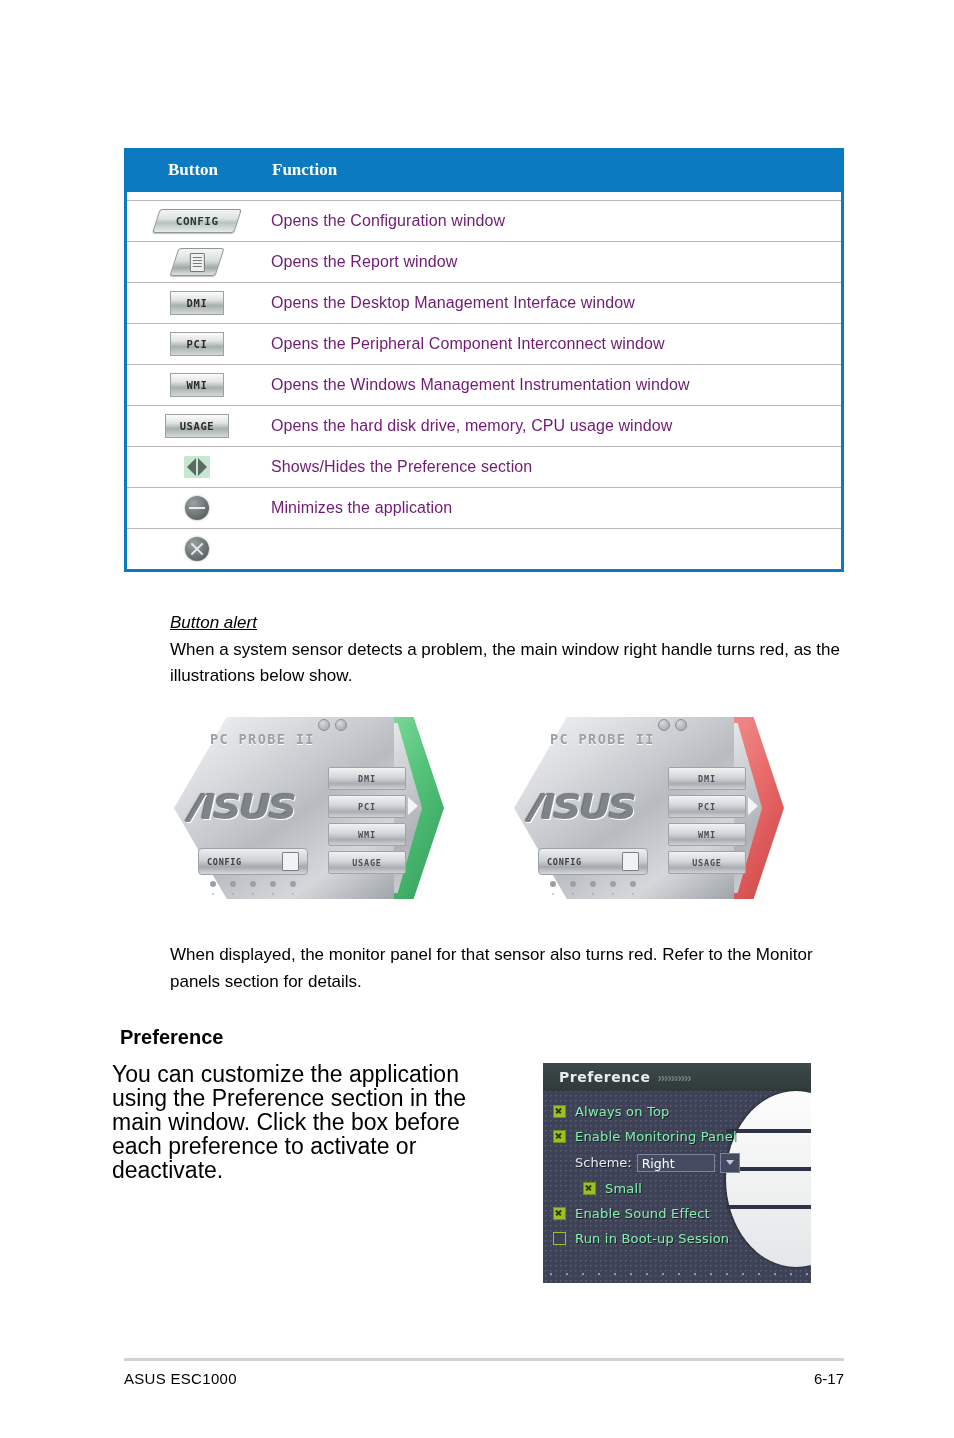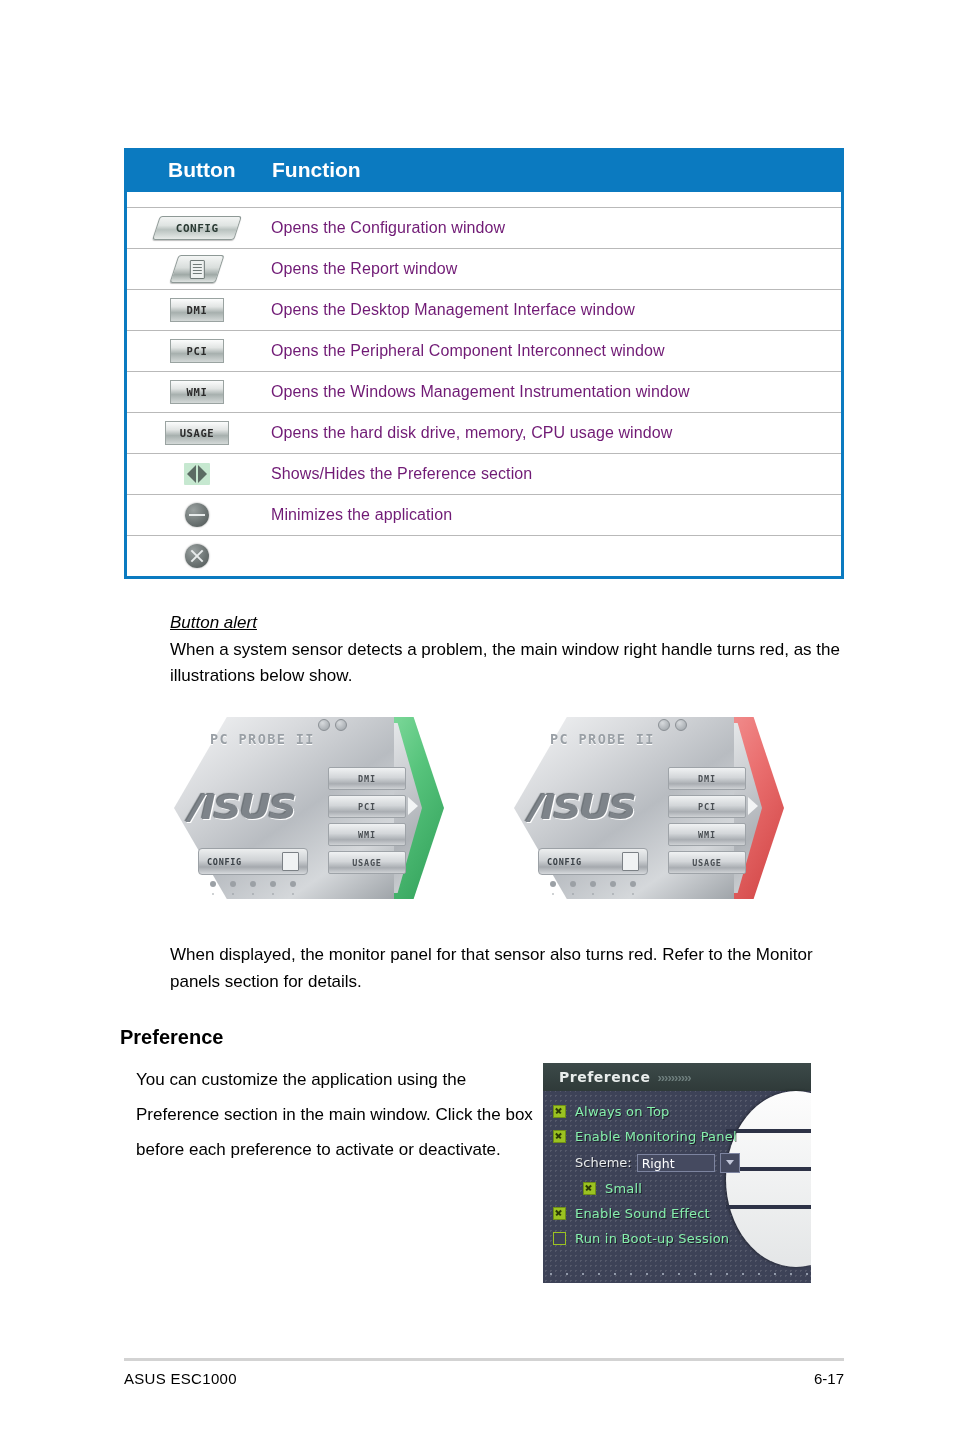--- a/index.html
+++ b/index.html
@@ -17,22 +17,23 @@
   .btn-table{
     position:absolute;left:124px;top:148px;width:720px;
     border:3px solid #0b7ac0;border-top:none;
     box-sizing:border-box;
     background:#fff;
   }
   .tbl-head{
     background:#0b7ac0;color:#fff;
     display:flex;align-items:center;
     height:44px;
-    font-weight:bold;font-size:21px;
-    margin:0 -3px 15px -3px;
+    font-weight:bold;font-size:17px;
+    margin:0 -3px 8px -3px;
+    font-family:Liberation Serif, serif;
   }
   .tbl-head .c1{width:145px;padding-left:44px;box-sizing:border-box;}
   .tbl-head .c2{flex:1;padding-left:3px;}
 
   .trow{
     display:flex;align-items:center;
     height:41px;
     border-top:1px solid #b9b9b9;
     box-sizing:border-box;
   }
@@ -198,21 +199,21 @@
     box-shadow:0 10px 0 -2px rgba(140,146,151,.55);
   }
   .tri-handle{
     position:absolute;left:240px;top:92px;
     width:0;height:0;border-top:9px solid transparent;border-bottom:9px solid transparent;
     border-left:10px solid #f2f4f5;
   }
 
   
   #pref-heading{position:absolute;left:120px;top:1026px;font-size:20px;font-weight:bold;}
-  #pref-body{position:absolute;left:136px;top:1062px;width:400px;font-size:17px;line-height:35px;}
+  #pref-body{position:absolute;left:112px;top:1062px;width:400px;font-size:23px;line-height:24px;}
 
   .pref-panel{
     position:absolute;left:543px;top:1063px;width:268px;height:220px;
     background:#3d4257;
     overflow:hidden;
     box-sizing:border-box;
   }
   .pref-panel::before{
     content:"";position:absolute;inset:0;
     background-image:radial-gradient(rgba(255,255,255,.12) 1px, transparent 1px);

